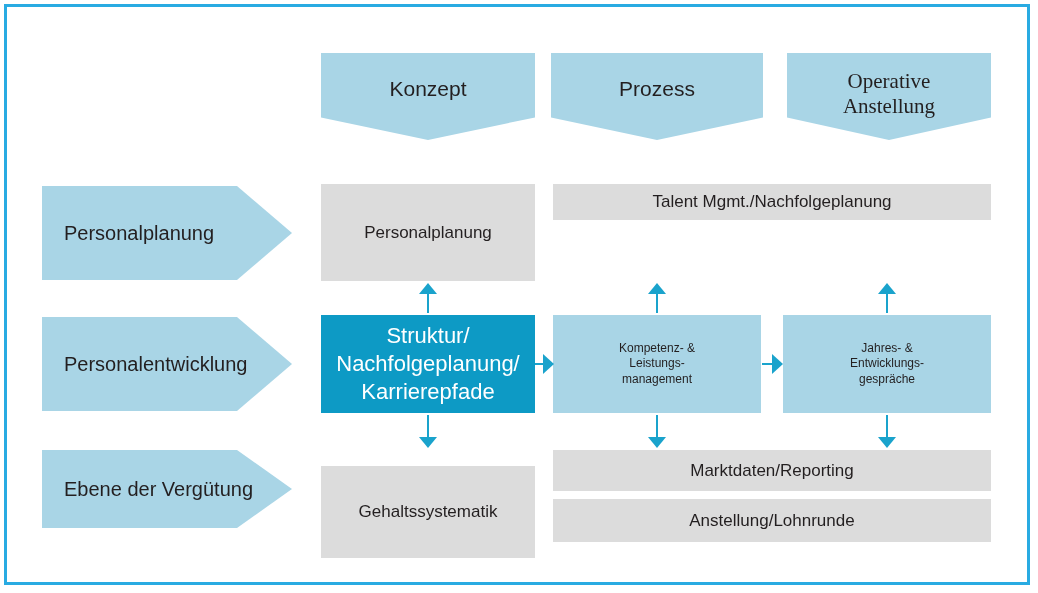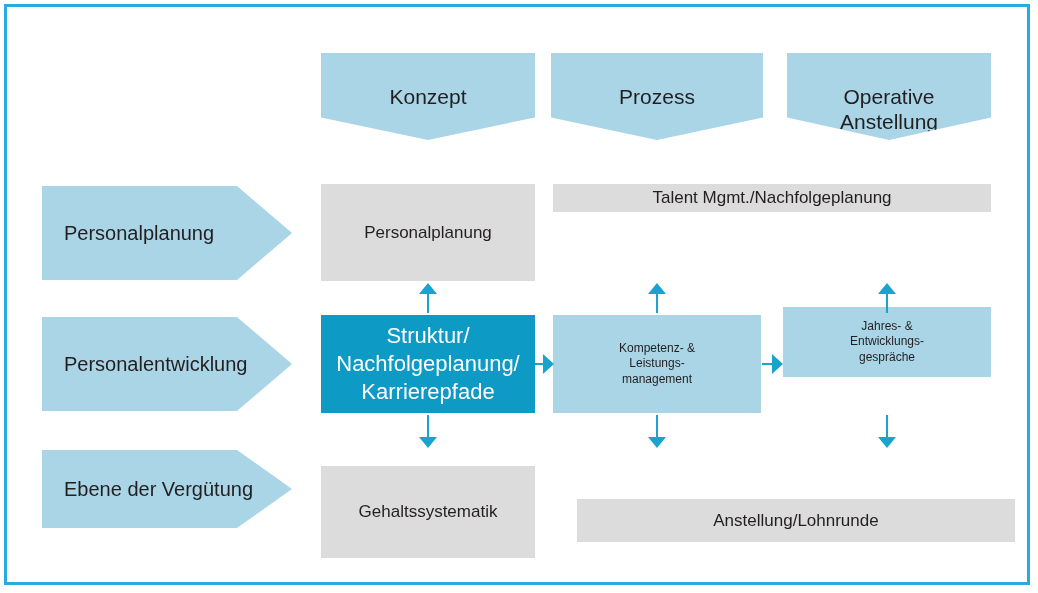--- a/index.html
+++ b/index.html
@@ -33,26 +33,26 @@
   .col-header {
     position: absolute;
     background: #a9d5e6;
     color: #231f20;
     display: flex;
     align-items: flex-start;
     justify-content: center;
     text-align: center;
     font-size: 21px;
     line-height: 1.18;
-    padding-top: 32px;
+    padding-top: 24px;
     box-sizing: border-box;
     -webkit-clip-path: polygon(0% 0%, 100% 0%, 100% 74%, 50% 100%, 0% 74%);
     clip-path: polygon(0% 0%, 100% 0%, 100% 74%, 50% 100%, 0% 74%);
   }
-  .col-header.two-line { padding-top: 32px; }
+  .col-header.two-line { padding-top: 16px; font-family: Liberation Serif, serif; }
 
   
   .row-label {
     position: absolute;
     background: #a9d5e6;
     color: #231f20;
     display: flex;
     align-items: center;
     justify-content: flex-start;
     padding-left: 22px;
@@ -152,55 +152,58 @@
   </div>
 
   <div class="row-label" style="left:42px; top:450px; width:250px; height:78px;">
     <span>Ebene der Vergütung</span>
   </div>
 
   <div class="cell gray" style="left:321px; top:184px; width:214px; height:97px;">
     <span>Personalplanung</span>
   </div>
 
-  <div class="cell gray" style="left:553px; top:184px; width:438px; height:28px;text-align:right;">
+  <div class="cell gray" style="left:553px; top:184px; width:438px; height:36px;text-align:right;">
     <span>Talent Mgmt./Nachfolgeplanung</span>
   </div>
 
 
   <div class="cell dark" style="left:321px; top:315px; width:214px; height:98px;">
     <span>
       <span>Struktur/</span><br>
       <span>Nachfolgeplanung/</span><br>
       <span>Karrierepfade</span>
     </span>
   </div>
 
   <div class="cell light" style="left:553px; top:315px; width:208px; height:98px;">
     <span>
       <span>Kompetenz- &amp;</span><br>
       <span>Leistungs-</span><br>
       <span>management</span>
     </span>
   </div>
 
-  <div class="cell light" style="left:783px; top:307px; width:208px; height:70px;">
+  <div class="cell light" style="left:783px; top:315px; width:208px; height:98px;">
     <span>
       <span>Jahres- &amp;</span><br>
       <span>Entwicklungs-</span><br>
       <span>gespräche</span>
     </span>
   </div>
 
   <div class="cell gray" style="left:321px; top:466px; width:214px; height:92px;">
     <span>Gehaltssystematik</span>
   </div>
 
-
-  <div class="cell gray" style="left:553px; top:499px; width:438px; height:43px;margin-left:24px;">
+  <div class="cell gray" style="left:553px; top:450px; width:438px; height:41px;">
+    <span>Marktdaten/Reporting</span>
+  </div>
+
+  <div class="cell gray" style="left:553px; top:499px; width:438px; height:43px;">
     <span>Anstellung/Lohnrunde</span>
   </div>
 
   <div class="v-arrow up" style="left:417px; top:283px; height:30px;">
     <div class="head"></div>
     <div class="stem"></div>
   </div>
 
   <div class="v-arrow up" style="left:646px; top:283px; height:30px;">
     <div class="head"></div>

